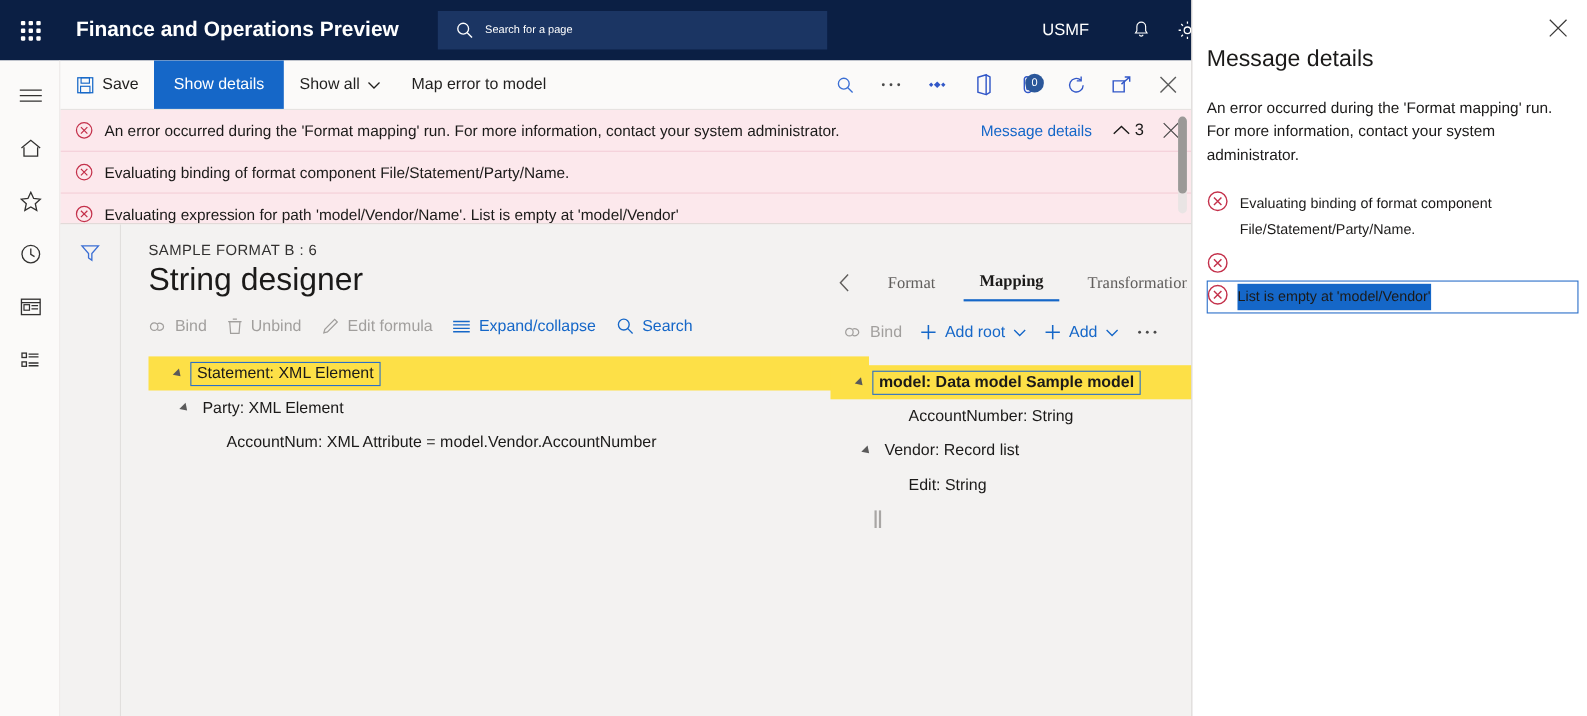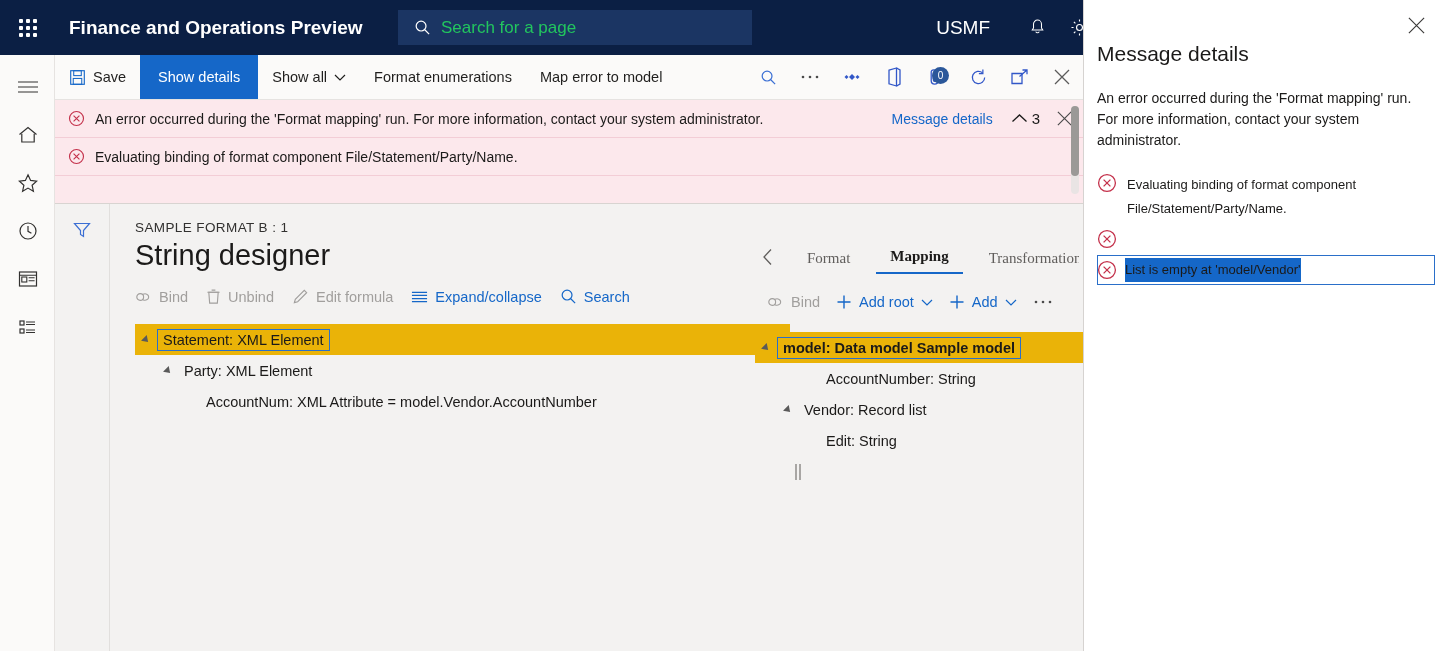--- a/index.html
+++ b/index.html
@@ -41,26 +41,26 @@
   }
   .searchbox {
     position: absolute; left: 398px; top: 10px;
     width: 354px; height: 35px;
     background: #1b3563;
     display: flex; align-items: center;
     padding-left: 16px;
     cursor: text;
   }
   .searchbox .mag { margin-right: 10px; display: flex; }
-  .searchbox .ph { color: #22c55e; font-size: 17px; text-align: right; }
+  .searchbox .ph { color: #ffffff; font-size: 10px; text-align: right; }
   .topright {
     position: absolute; right: 0; top: 0; height: 55px;
     display: flex; align-items: center; gap: 0px; padding-right: 12px;
   }
-  .company { color: #fff; font-size: 19px; margin-right: 26px; cursor: pointer;}
+  .company { color: #fff; font-size: 15px; margin-right: 26px; cursor: pointer;}
   .ticon {
     width: 42px; height: 55px; display: flex; align-items: center; justify-content: center;
     cursor: pointer;
   }
   .avatar {
     width: 36px; height: 36px; border-radius: 50%;
     background: #b9c4e0; color: #2d3c5a;
     display: flex; align-items: center; justify-content: center;
     font-size: 14px; margin-left: 8px; cursor: pointer;
   }
@@ -160,21 +160,21 @@
   .tool.dis { color: #a19f9d; cursor: default; }
   .tool.act { color: #1567c8; text-align: right; }
 
   
   .panes { position: absolute; left: 0; top: 120px; right: 0; bottom: 0; }
   .pane-left { position: absolute; left: 25px; top: 0; width: 655px; }
   .tnode {
     display: flex; align-items: center; height: 31px;
     font-size: 14.5px; color: #1b1a19;
   }
-  .tnode.sel { background: #eab308; }
+  .tnode.sel { background: #fde047; padding-left: 16px; }
   .tw { width: 22px; display: flex; justify-content: center; align-items: center; }
   .arrow {
     width: 0; height: 0;
     border-left: 6px solid #5a5a5a;
     border-top: 4px solid transparent;
     border-bottom: 4px solid transparent;
     transform: rotate(45deg);
   }
   .tlabel { padding: 2px 5px; }
   .tlabel.boxed { border: 1px solid #2a6fc9; }
@@ -240,21 +240,21 @@
   .fly-list { margin-top: 18px; }
   .fly-item {
     display: flex; align-items: flex-start;
     padding: 4px 8px 4px 13px;
   }
   .fly-item .txt {
     font-size: 13px; color: #1b1a19; line-height: 24px; margin-left: 10px;
   }
   .fly-item.boxed {
     margin: 2px 8px 0 13px; padding: 2px 0 2px 0;
-    border: 1px solid #2a6fc9; display: flex; align-items: center;
+    border: 1px solid #2a6fc9; display: flex; align-items: flex-start;
   }
   .fly-item.boxed .txt { margin-left: 8px; }
   .hl { background: #1567c8; color: #fff; }
 
   svg { display: block; }
 </style>
 </head>
 <body>
 
 <div class="app">
@@ -363,23 +363,20 @@
     </div>
     <div class="cmd">
       <span>Show all</span>
       <span>
         <svg width="12" height="9" viewBox="0 0 12 9">
             <path d="M1 2l5 5 5-5" fill="none" stroke="#201f1e" stroke-width="1.2"></path>
           </svg>
       </span>
     </div>
     <div class="cmd">
-      <span>Format enumerations</span>
-    </div>
-    <div class="cmd">
       <span>Map error to model</span>
     </div>
 
     <div class="cmd-right">
       <div class="ibtn">
         <svg width="17" height="17" viewBox="0 0 18 18">
             <circle cx="7.5" cy="7.5" r="5.2" fill="none" stroke="#3b6fd4" stroke-width="1.3"></circle>
             <line x1="11.4" y1="11.4" x2="16" y2="16" stroke="#3b6fd4" stroke-width="1.3"></line>
           </svg>
       </div>
@@ -453,37 +450,46 @@
     </div>
     <div class="msgrow">
       <span>
         <svg width="17" height="17" viewBox="0 0 18 18">
             <circle cx="9" cy="9" r="7.4" fill="none" stroke="#c4314b" stroke-width="1.2"></circle>
             <path d="M5.9 5.9l6.2 6.2M12.1 5.9l-6.2 6.2" stroke="#c4314b" stroke-width="1.2"></path>
           </svg>
       </span>
       <span class="msgtext">Evaluating binding of format component File/Statement/Party/Name.</span>
     </div>
+    <div class="msgrow">
+      <span>
+        <svg width="17" height="17" viewBox="0 0 18 18">
+            <circle cx="9" cy="9" r="7.4" fill="none" stroke="#c4314b" stroke-width="1.2"></circle>
+            <path d="M5.9 5.9l6.2 6.2M12.1 5.9l-6.2 6.2" stroke="#c4314b" stroke-width="1.2"></path>
+          </svg>
+      </span>
+      <span class="msgtext">Evaluating expression for path 'model/Vendor/Name'.   List is empty at 'model/Vendor'</span>
+    </div>
     <div class="msg-scroll">
         <i></i>
       </div>
   </div>
 
   <div class="body">
 
     <div class="filtercol">
       <div class="filter-icon">
         <svg width="20" height="20" viewBox="0 0 20 20">
             <path d="M2.5 3.5h15l-6 7v6l-3-2v-4z" fill="none" stroke="#3b6fd4" stroke-width="1.2"></path>
           </svg>
       </div>
     </div>
 
     <div class="content">
-      <div class="crumb">SAMPLE FORMAT B : 1</div>
+      <div class="crumb">SAMPLE FORMAT B : 6</div>
       <h1 class="ptitle">String designer</h1>
 
       <div class="toolrow">
         <div class="tool dis">
           <span>
             <svg width="17" height="14" viewBox="0 0 18 14">
                 <circle cx="5.5" cy="7" r="3.6" fill="none" stroke="#a19f9d" stroke-width="1.2"></circle>
                 <path d="M8.5 4.2c2.5-1.5 6 0 6 2.8s-3.5 4.3-6 2.8" fill="none" stroke="#a19f9d" stroke-width="1.2"></path>
               </svg>
           </span>

